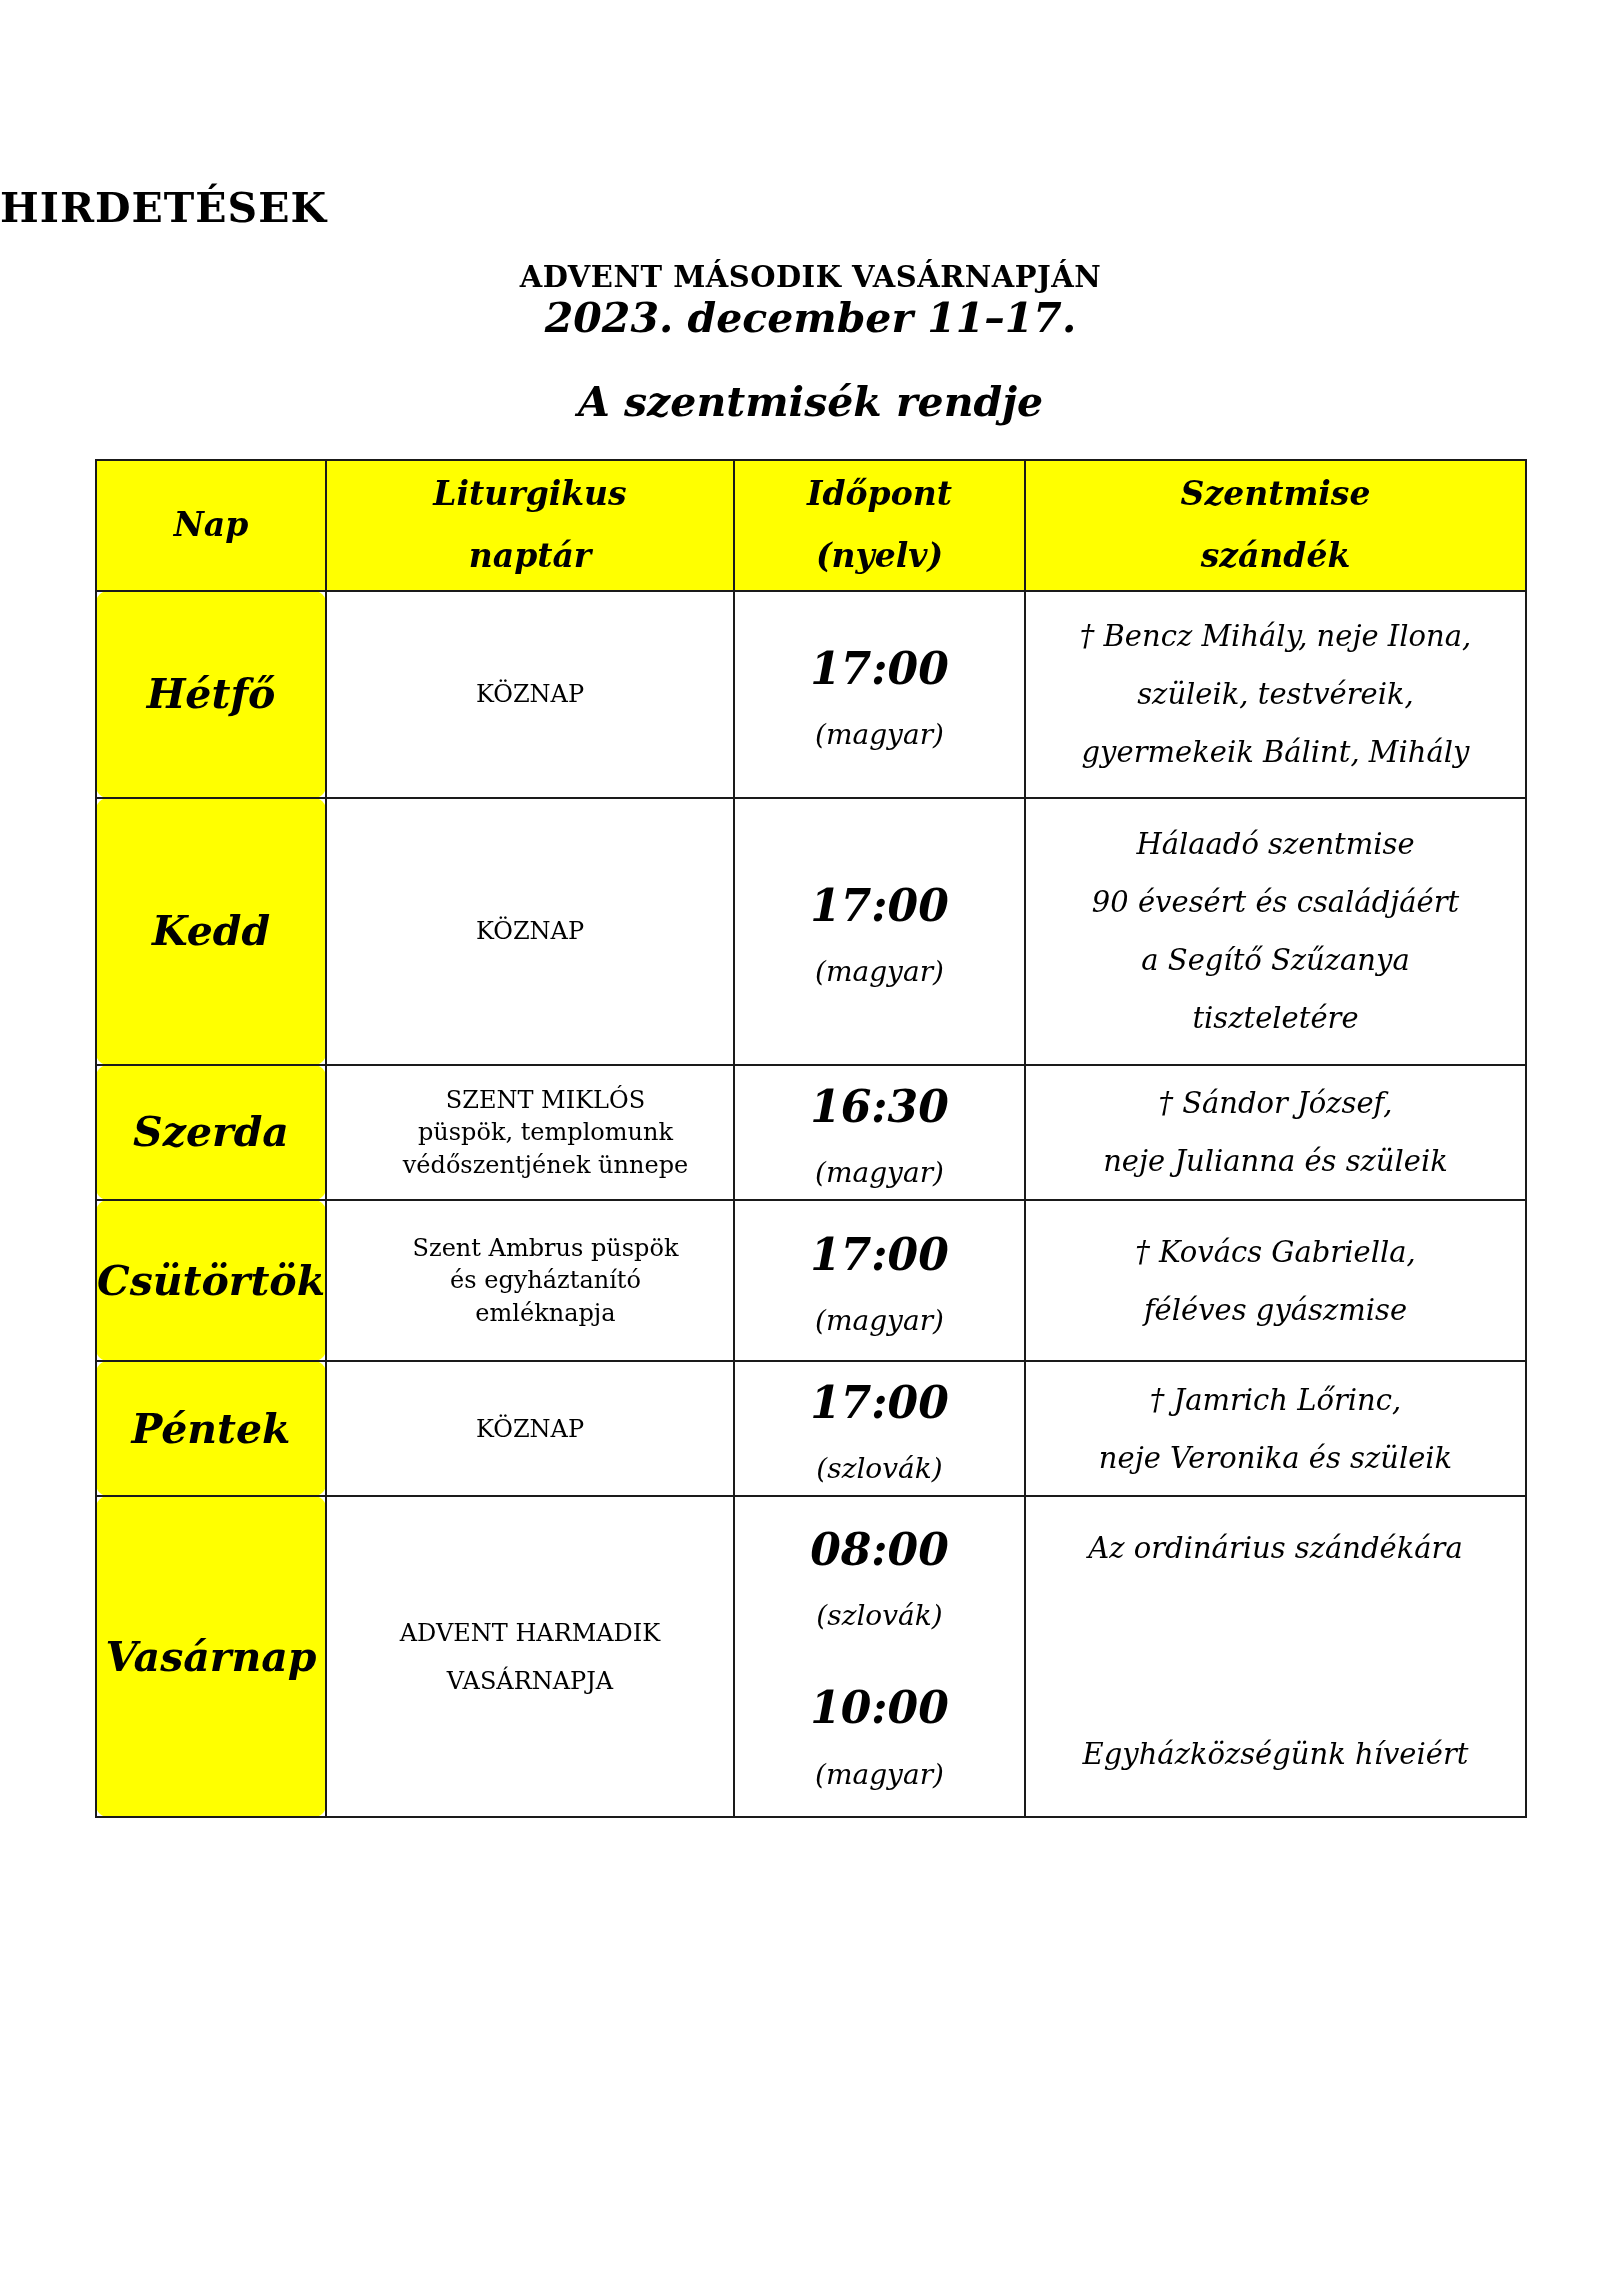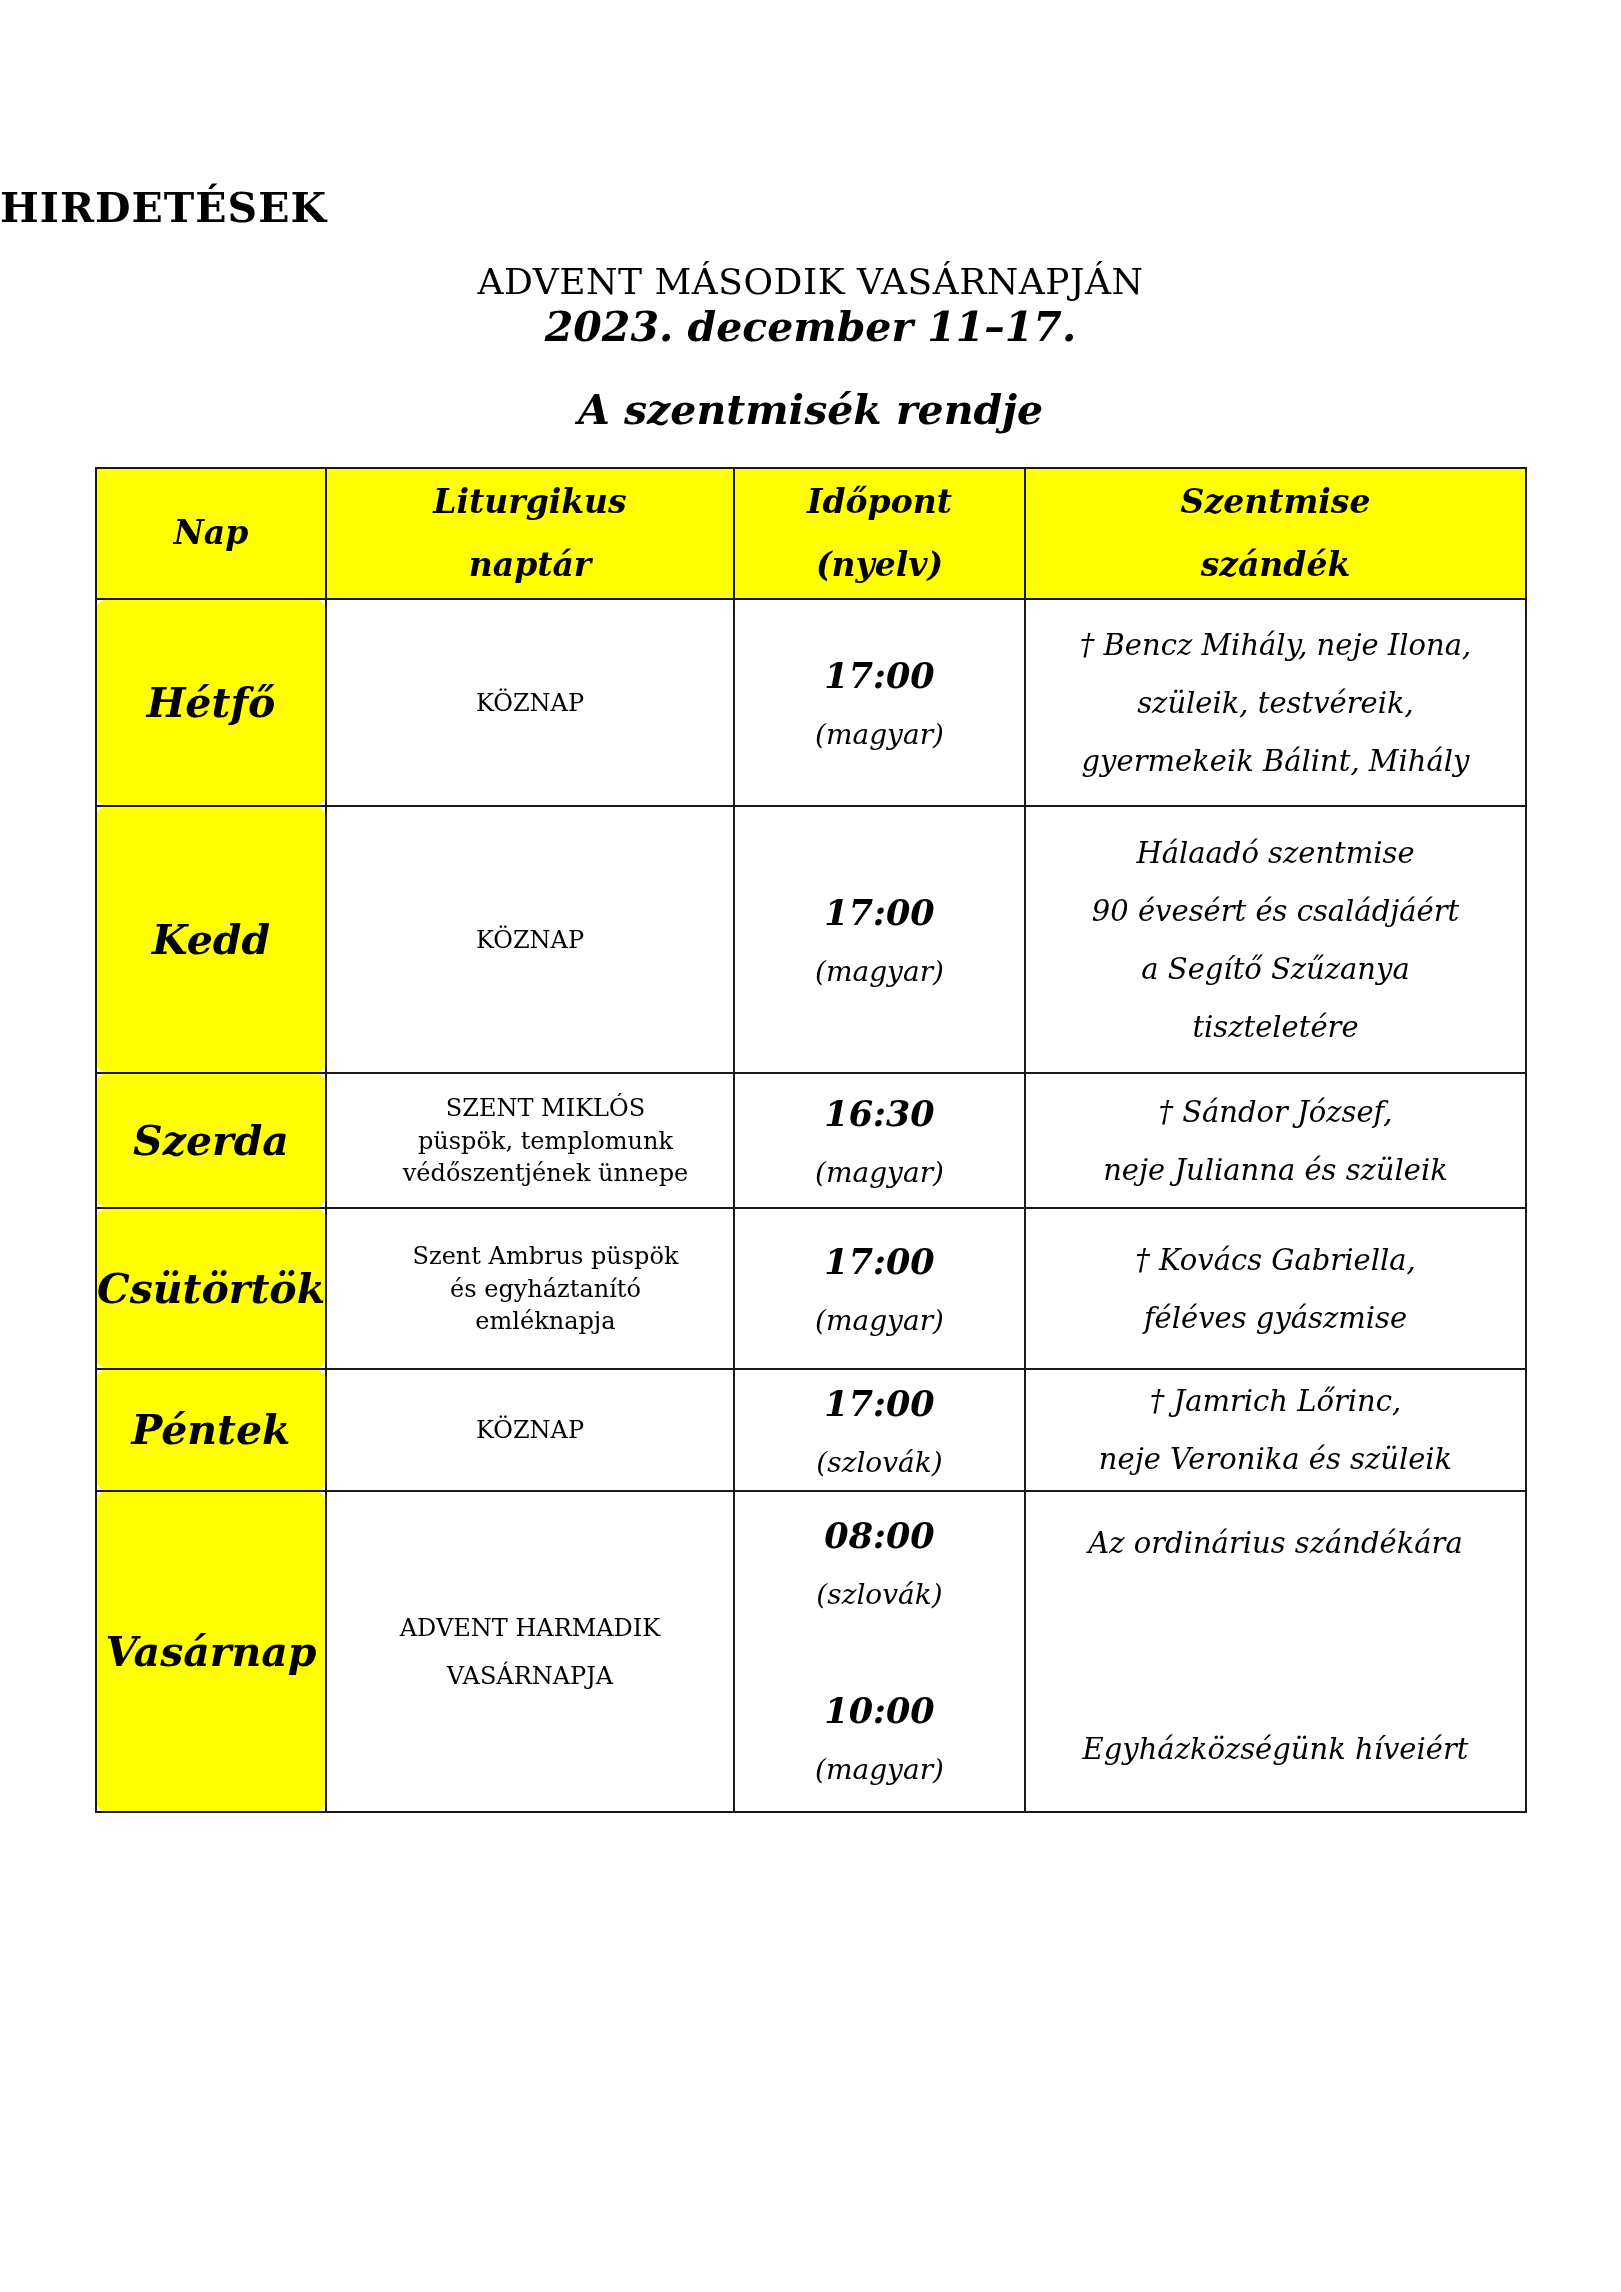--- a/index.html
+++ b/index.html
@@ -12,21 +12,21 @@
   .page { position: relative; width: 1621px; height: 2293px; overflow: hidden; }
 
   
   .title {
     margin-top: 184px; text-align: left;
     font-size: 41px; font-weight: bold; line-height: 1.2;
     letter-spacing: 1px;
   }
   .subtitle {
     margin-top: 26.5px; text-align: center;
-    font-size: 36px; font-weight: normal; line-height: 1.2;
+    font-size: 29px; font-weight: bold; line-height: 1.2;
     letter-spacing: 0.5px;
   }
   .date-range {
     text-align: center;
     font-size: 41px; font-weight: bold; font-style: italic; line-height: 1.2;
   }
   .section-title {
     margin-top: 34px; text-align: center;
     font-size: 41px; font-weight: bold; font-style: italic; line-height: 1.2;
   }
@@ -65,21 +65,21 @@
 
   td.day {
     background: var(--highlight, #ffff00);
     font-weight: bold; font-style: italic; font-size: 41px; border-radius: 12px;
   }
   td.calendar { font-size: 24px; }
   .cal-line { display: block; line-height: 1.5; }
   .cal-tight .cal-line { line-height: 1.35; padding-left: 31px; }
   .cal-spaced .cal-line { line-height: 2.0; }
 
-  .mass-time { display: block; font-weight: bold; font-style: italic; font-size: 35px; line-height: 1.85; }
+  .mass-time { display: block; font-weight: bold; font-style: italic; font-size: 44px; line-height: 1.85; }
   .mass-lang { display: block; font-style: italic; font-size: 28px; line-height: 1.85; }
 
   td.intention { font-style: italic; font-size: 29px; }
   .int-line { display: block; line-height: 2.0; }
 
   
   .split {
     height: 319px; display: flex; flex-direction: column;
     justify-content: space-between; align-items: center;
   }

